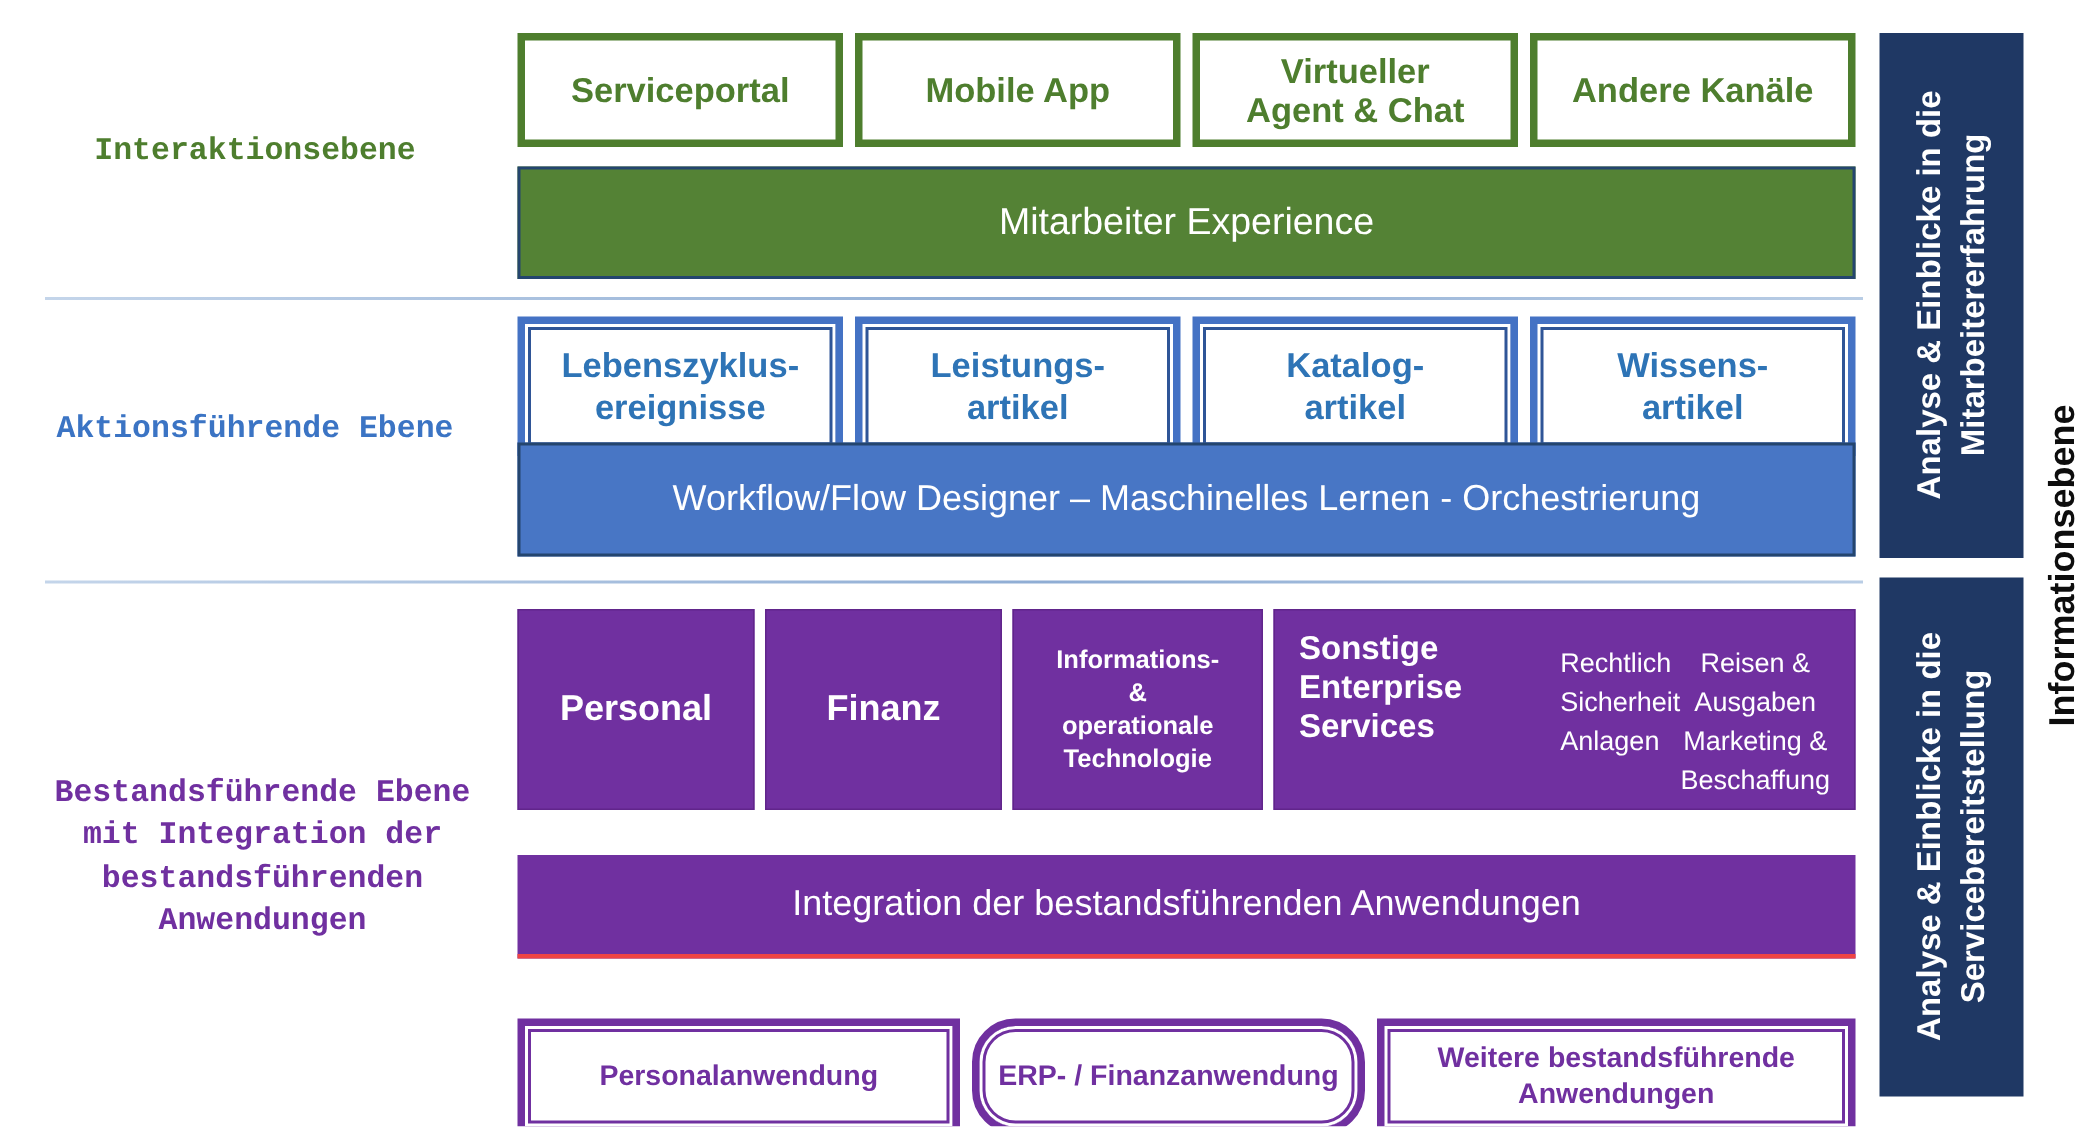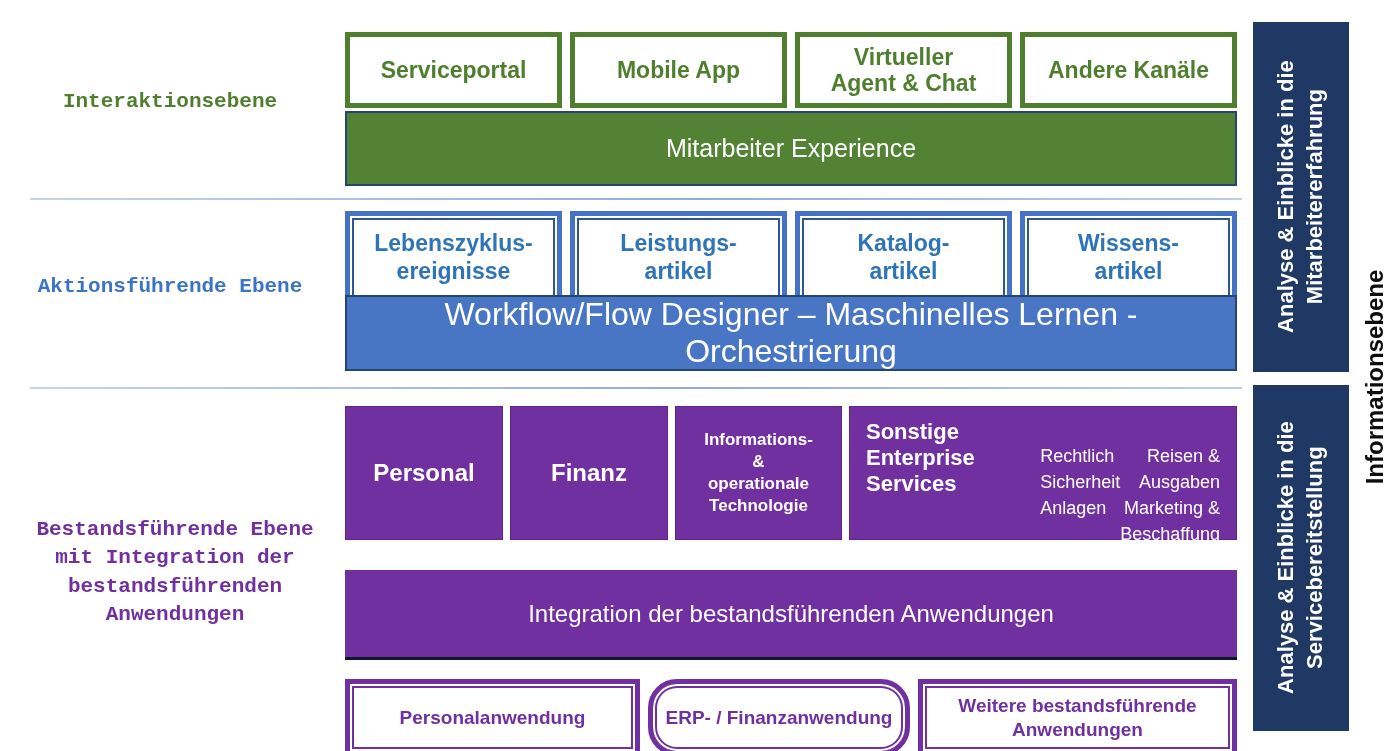--- a/index.html
+++ b/index.html
@@ -10,49 +10,49 @@
   .ml{white-space:pre-line;}
   
   .layer-label{position:absolute;font-weight:bold;text-align:center;line-height:1.35;font-family:Liberation Mono, monospace;}
   .lab-interaction{left:40px;top:88px;width:260px;font-size:21px;color:#4e7e2e;}
   .lab-action{left:15px;top:273px;width:310px;font-size:21px;color:#3b74c4;}
   .lab-inventory{left:15px;top:516px;width:320px;font-size:21px;color:#7030a0;}
   
   .row{position:absolute;left:345px;width:892px;display:flex;gap:8px;}
   .box{display:flex;align-items:center;justify-content:center;text-align:center;box-sizing:border-box;background:#fff;}
   
-  .row-channels{top:32px;height:76px;border-radius:26px;}
+  .row-channels{top:22px;height:76px;border-radius:26px;}
   .gbox{flex:1 1 0;border:5px solid #4e7e2e;color:#4e7e2e;font-weight:bold;font-size:23px;line-height:1.15;}
   
   .bar{position:absolute;left:345px;width:892px;display:flex;align-items:center;justify-content:center;
        color:#fff;font-weight:normal;text-align:center;box-sizing:border-box;}
   .bar-green{top:111px;height:75px;background:#548235;border:2px solid #24456e;font-size:25px;}
   
   .sep{position:absolute;left:30px;width:1212px;height:2px;background:linear-gradient(90deg,#c4d5ea,#8fadd4 55%,#b9cde5);}
   .sep1{top:198px;}
   .sep2{top:387px;}
   
   .row-action{top:211px;height:93px;}
   .bbox{flex:1 1 0;border:5px solid #4472c4;box-shadow:inset 0 0 0 2px #fff,inset 0 0 0 4px #2f5597;
         color:#2e74b6;font-weight:bold;font-size:23px;line-height:1.2;}
   
-  .bar-blue{top:295px;height:76px;background:#4876c5;border:2px solid #24456e;font-size:32px;}
+  .bar-blue{top:295px;height:76px;background:#4876c5;border:2px solid #24456e;font-size:24px;}
   
   .row-domains{top:406px;height:134px;gap:7px;}
   .pbox{background:#7030a0;color:#fff;font-weight:bold;border:1px solid #61258b;}
   .pbox-personal{width:158px;flex:none;font-size:24px;}
   .pbox-it{width:167px;flex:none;font-size:17px;line-height:1.3;}
   .pbox-finanz{width:158px;flex:none;font-size:24px;}
   .pbox-sonstige{flex:1 1 0;align-items:stretch;justify-content:flex-start;
                  text-align:left;padding:10px 16px 10px 16px;}
   .sonstige-title{font-size:22px;font-weight:bold;margin-top:2px;}
-  .sonstige-cols{display:flex;justify-content:space-between;margin-top:26px;font-weight:normal;font-size:18px;line-height:1.45;}
-  .sonstige-col-right{text-align:right;}
+  .sonstige-cols{display:flex;justify-content:space-between;margin-top:12px;font-weight:normal;font-size:18px;line-height:1.45;}
+  .sonstige-col-right{text-align:center;}
   
-  .bar-purple{top:570px;height:90px;background:#7030a0;border-bottom:3px solid #0f172a;font-size:24px;}
+  .bar-purple{top:570px;height:69px;background:#7030a0;border-bottom:3px solid #ef4444;font-size:24px;}
   
   .row-apps{top:679px;height:77px;}
   .vbox{border:5px solid #7030a0;box-shadow:inset 0 0 0 2px #fff,inset 0 0 0 4px #7030a0;
         color:#7030a0;font-weight:bold;font-size:19px;line-height:1.25;}
   .app1{width:295px;flex:none;}
   .app2{width:262px;flex:none;border-radius:29px;}
   .app3{flex:1 1 0;}
   
   .vbar{position:absolute;left:1253px;width:96px;background:#1f3864;display:flex;align-items:center;justify-content:center;overflow:visible;}
   .vbar-top{top:22px;height:350px;}

